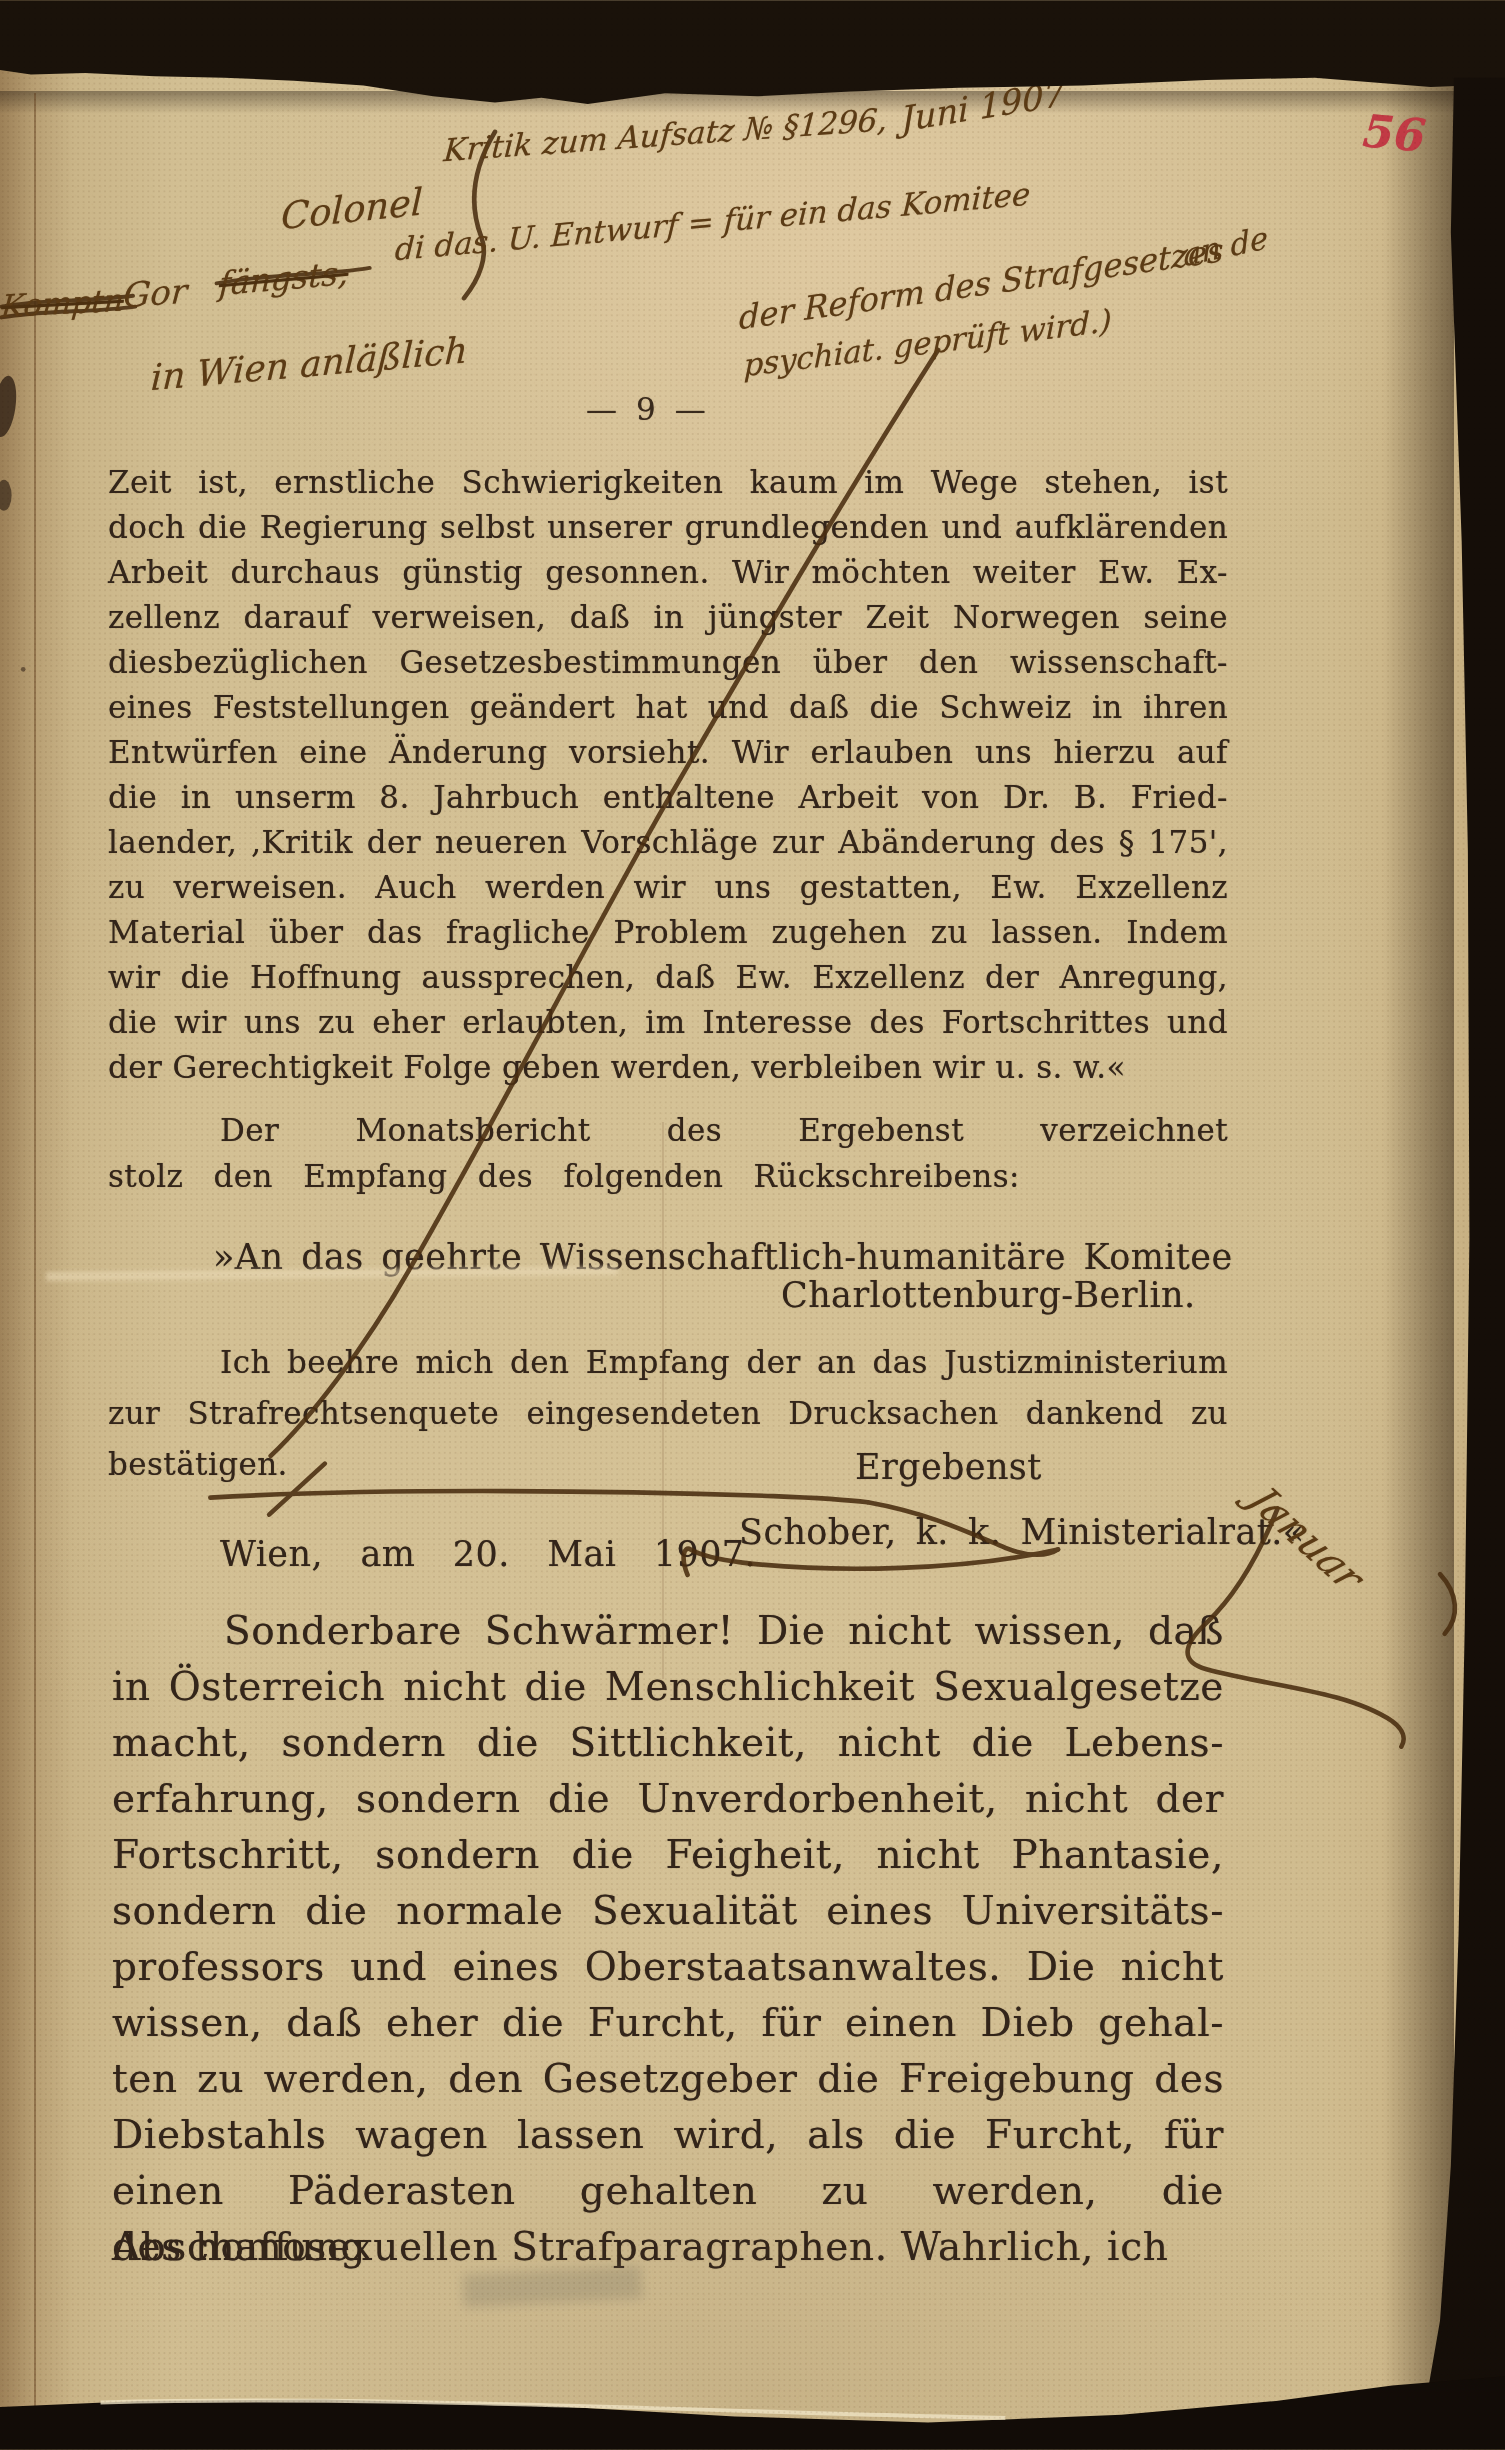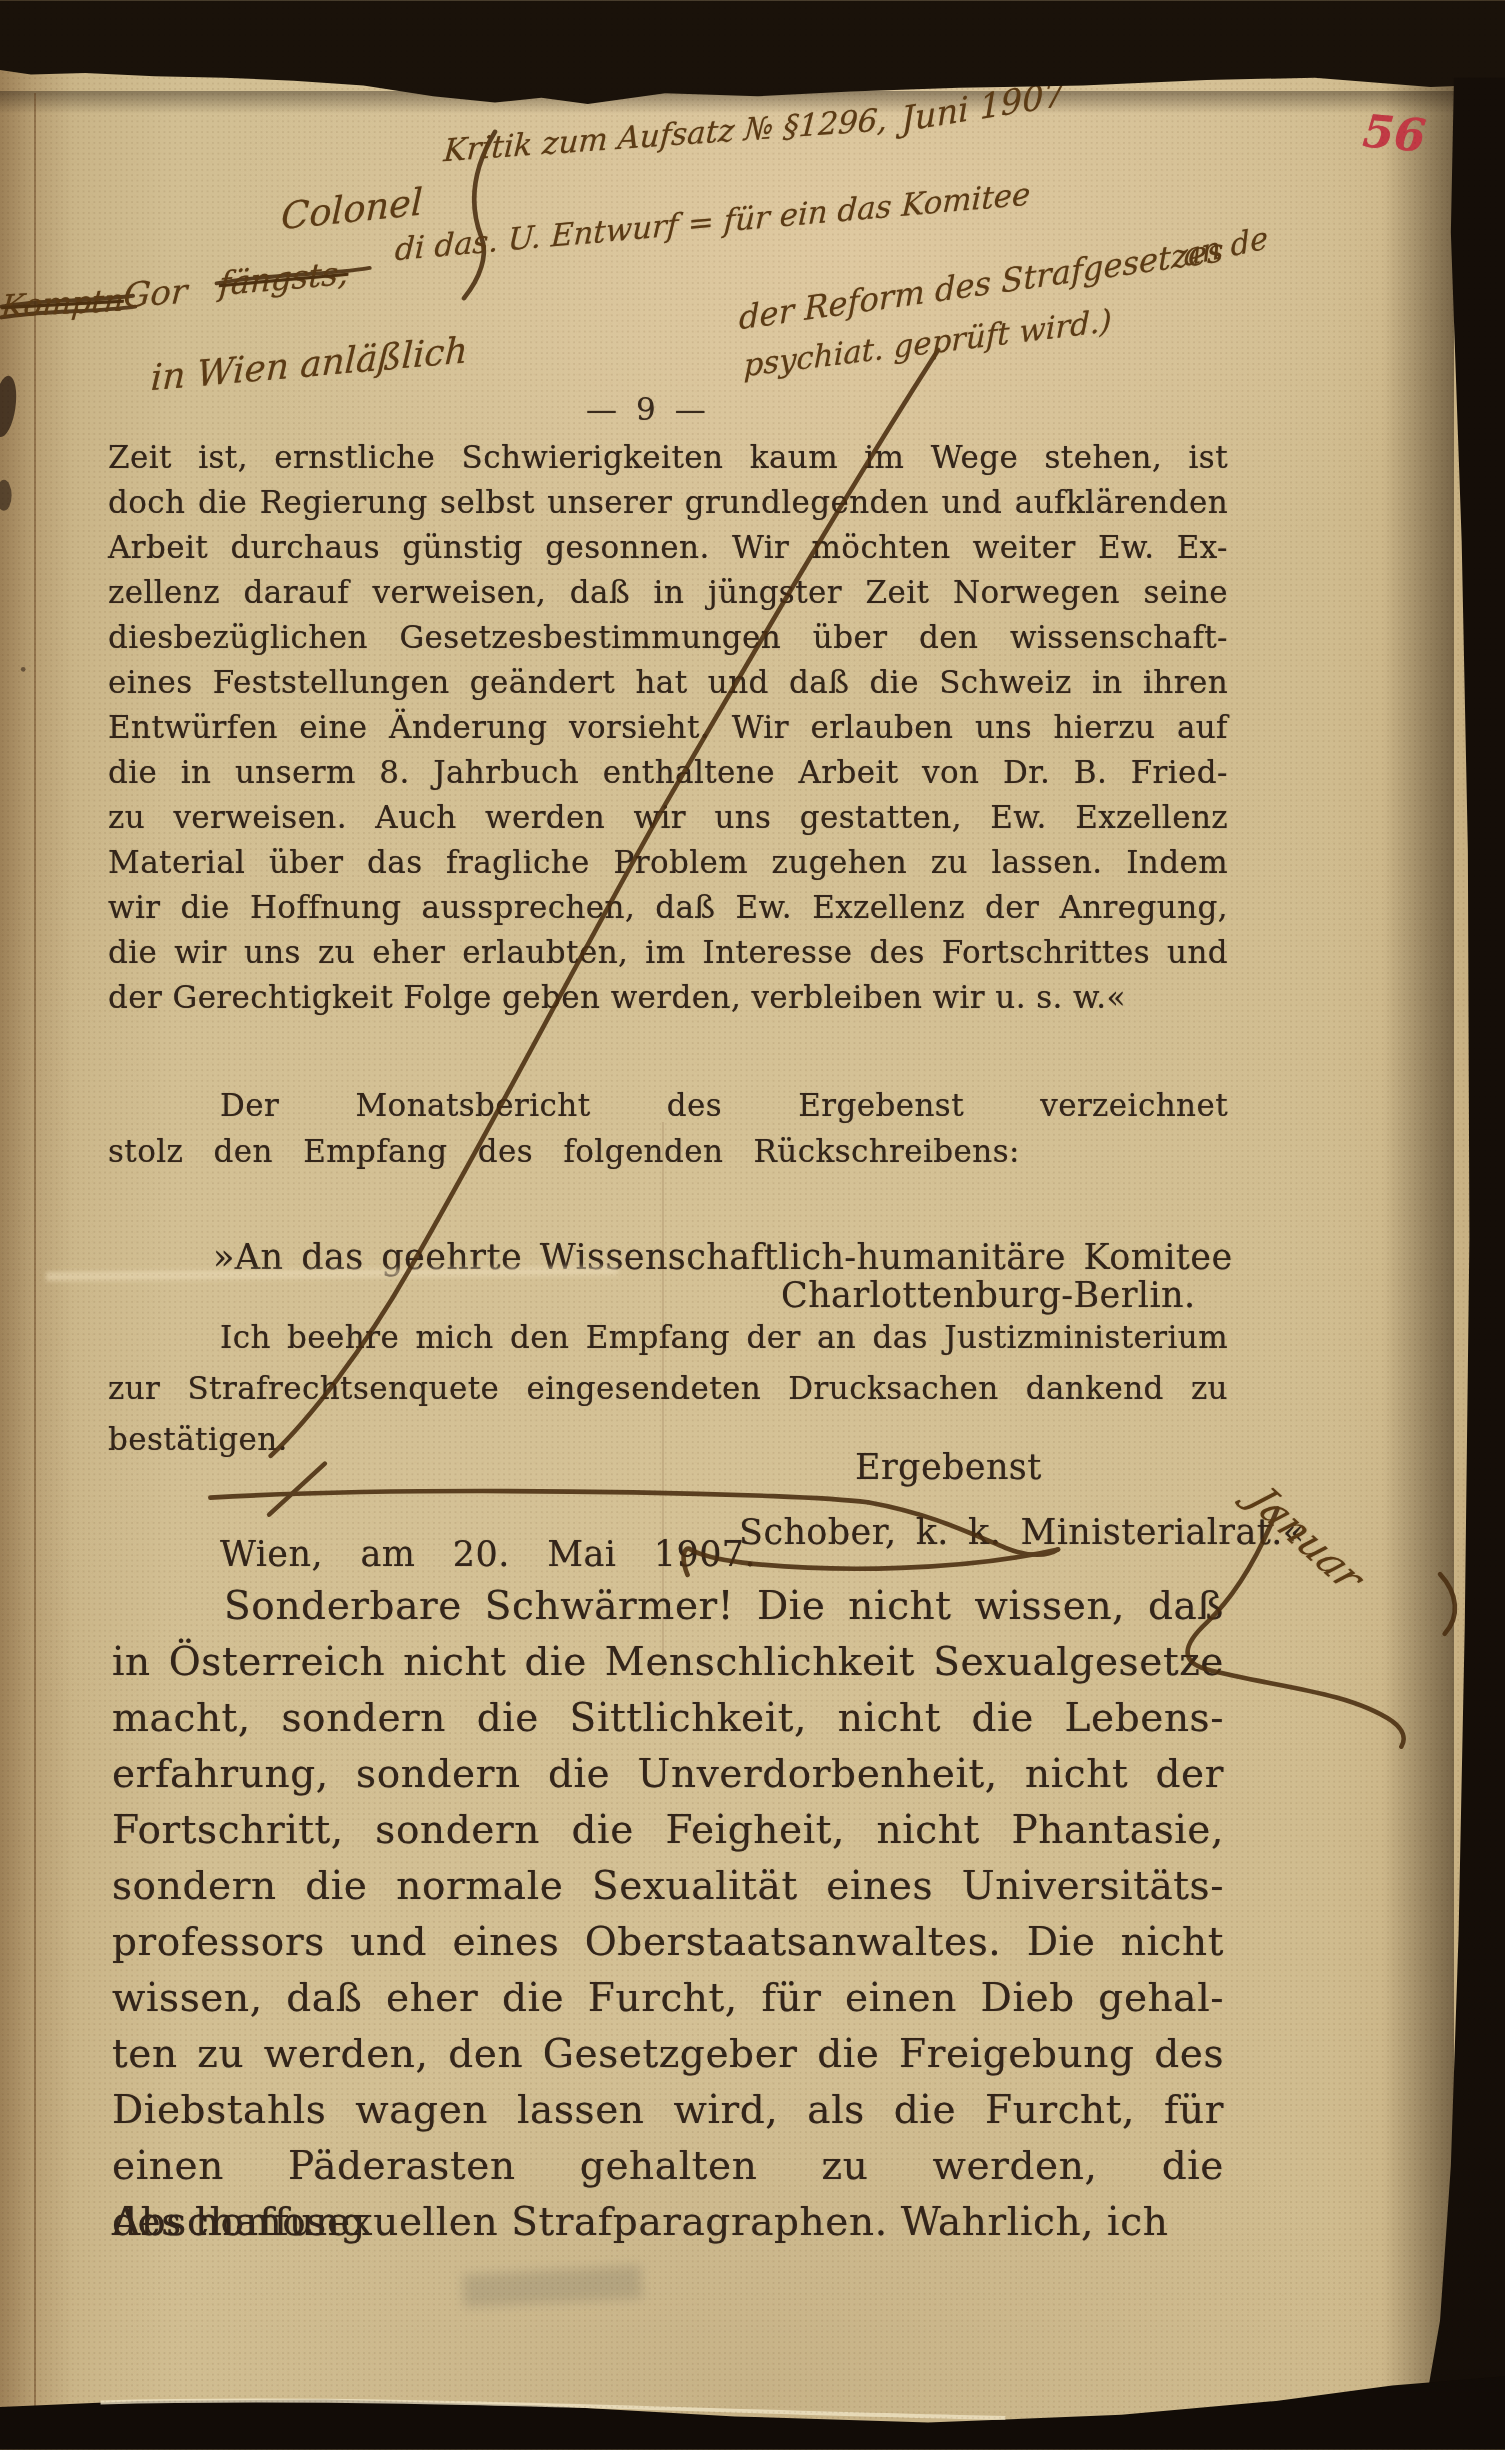--- a/index.html
+++ b/index.html
@@ -9,21 +9,21 @@
     background:
       radial-gradient(1006px 696px at 56% 10%, rgba(224,202,162,.9) 0%, rgba(224,202,162,0) 62%),
       radial-gradient(1160px 1006px at 48% 52%, rgba(213,194,150,.85) 0%, rgba(213,194,150,0) 72%),
       radial-gradient(928px 542px at 50% 98%, rgba(188,166,122,.55) 0%, rgba(188,166,122,0) 70%),
       linear-gradient(90deg,#bfa476 0%, #cab588 5%, #d2bf93 12%, #d4c196 50%, #d0bc8f 88%, #c8b183 97%, #bfa678 100%),
       #cfbb90;
   }
   .abs{position:absolute;}
   
   .printed{color:#33251a;text-shadow:0 0 0.8px rgba(47,33,20,.6);letter-spacing:0.4px;}
-  .blk{position:absolute;}
+  .blk{position:absolute;margin-top:25px;}
   .ln{height:45px;line-height:45px;font-size:31px;}
   .ln2{height:46px;line-height:46px;font-size:31px;}
   .ln3{height:56px;line-height:56px;font-size:39px;letter-spacing:0.6px;}
   .just{text-align:justify;text-align-last:justify;}
   .ind{padding-left:112px;}
   .ws26{word-spacing:20px;}
   .single{position:absolute;font-size:35px;line-height:39px;color:#33251a;text-shadow:0 0 0.8px rgba(47,33,20,.6);white-space:nowrap;letter-spacing:0.4px;}
   .pagenum{position:absolute;left:586px;top:391px;font-size:31px;color:#3a2b1d;letter-spacing:4.6px;text-shadow:0 0 0.8px rgba(47,33,20,.55);}
   
   .hw{position:absolute;font-family:"DejaVu Serif","Liberation Serif",serif;font-style:italic;
@@ -70,20 +70,21 @@
 
   <div class="blk printed" style="left:108px;top:435px;width:1120px;">
     <div class="ln just">Zeit ist, ernstliche Schwierigkeiten kaum im Wege stehen, ist</div>
     <div class="ln just">doch die Regierung selbst unserer grundlegenden und aufklärenden</div>
     <div class="ln just">Arbeit durchaus günstig gesonnen. Wir möchten weiter Ew. Ex-</div>
     <div class="ln just">zellenz darauf verweisen, daß in jüngster Zeit Norwegen seine</div>
     <div class="ln just">diesbezüglichen Gesetzesbestimmungen über den wissenschaft-</div>
     <div class="ln just">eines Feststellungen geändert hat und daß die Schweiz in ihren</div>
     <div class="ln just">Entwürfen eine Änderung vorsieht. Wir erlauben uns hierzu auf</div>
     <div class="ln just">die in unserm 8. Jahrbuch enthaltene Arbeit von Dr. B. Fried-</div>
+    <div class="ln just">laender, ,Kritik der neueren Vorschläge zur Abänderung des § 175',</div>
     <div class="ln just">zu verweisen. Auch werden wir uns gestatten, Ew. Exzellenz</div>
     <div class="ln just">Material über das fragliche Problem zugehen zu lassen. Indem</div>
     <div class="ln just">wir die Hoffnung aussprechen, daß Ew. Exzellenz der Anregung,</div>
     <div class="ln just">die wir uns zu eher erlaubten, im Interesse des Fortschrittes und</div>
     <div class="ln">der Gerechtigkeit Folge geben werden, verbleiben wir u. s. w.«</div>
   </div>
 
   <div class="blk printed" style="left:108px;top:1082px;width:1120px;">
     <div class="ln2 just ind">Der Monatsbericht des Ergebenst verzeichnet</div>
     <div class="ln2 ws26">stolz den Empfang des folgenden Rückschreibens:</div>

